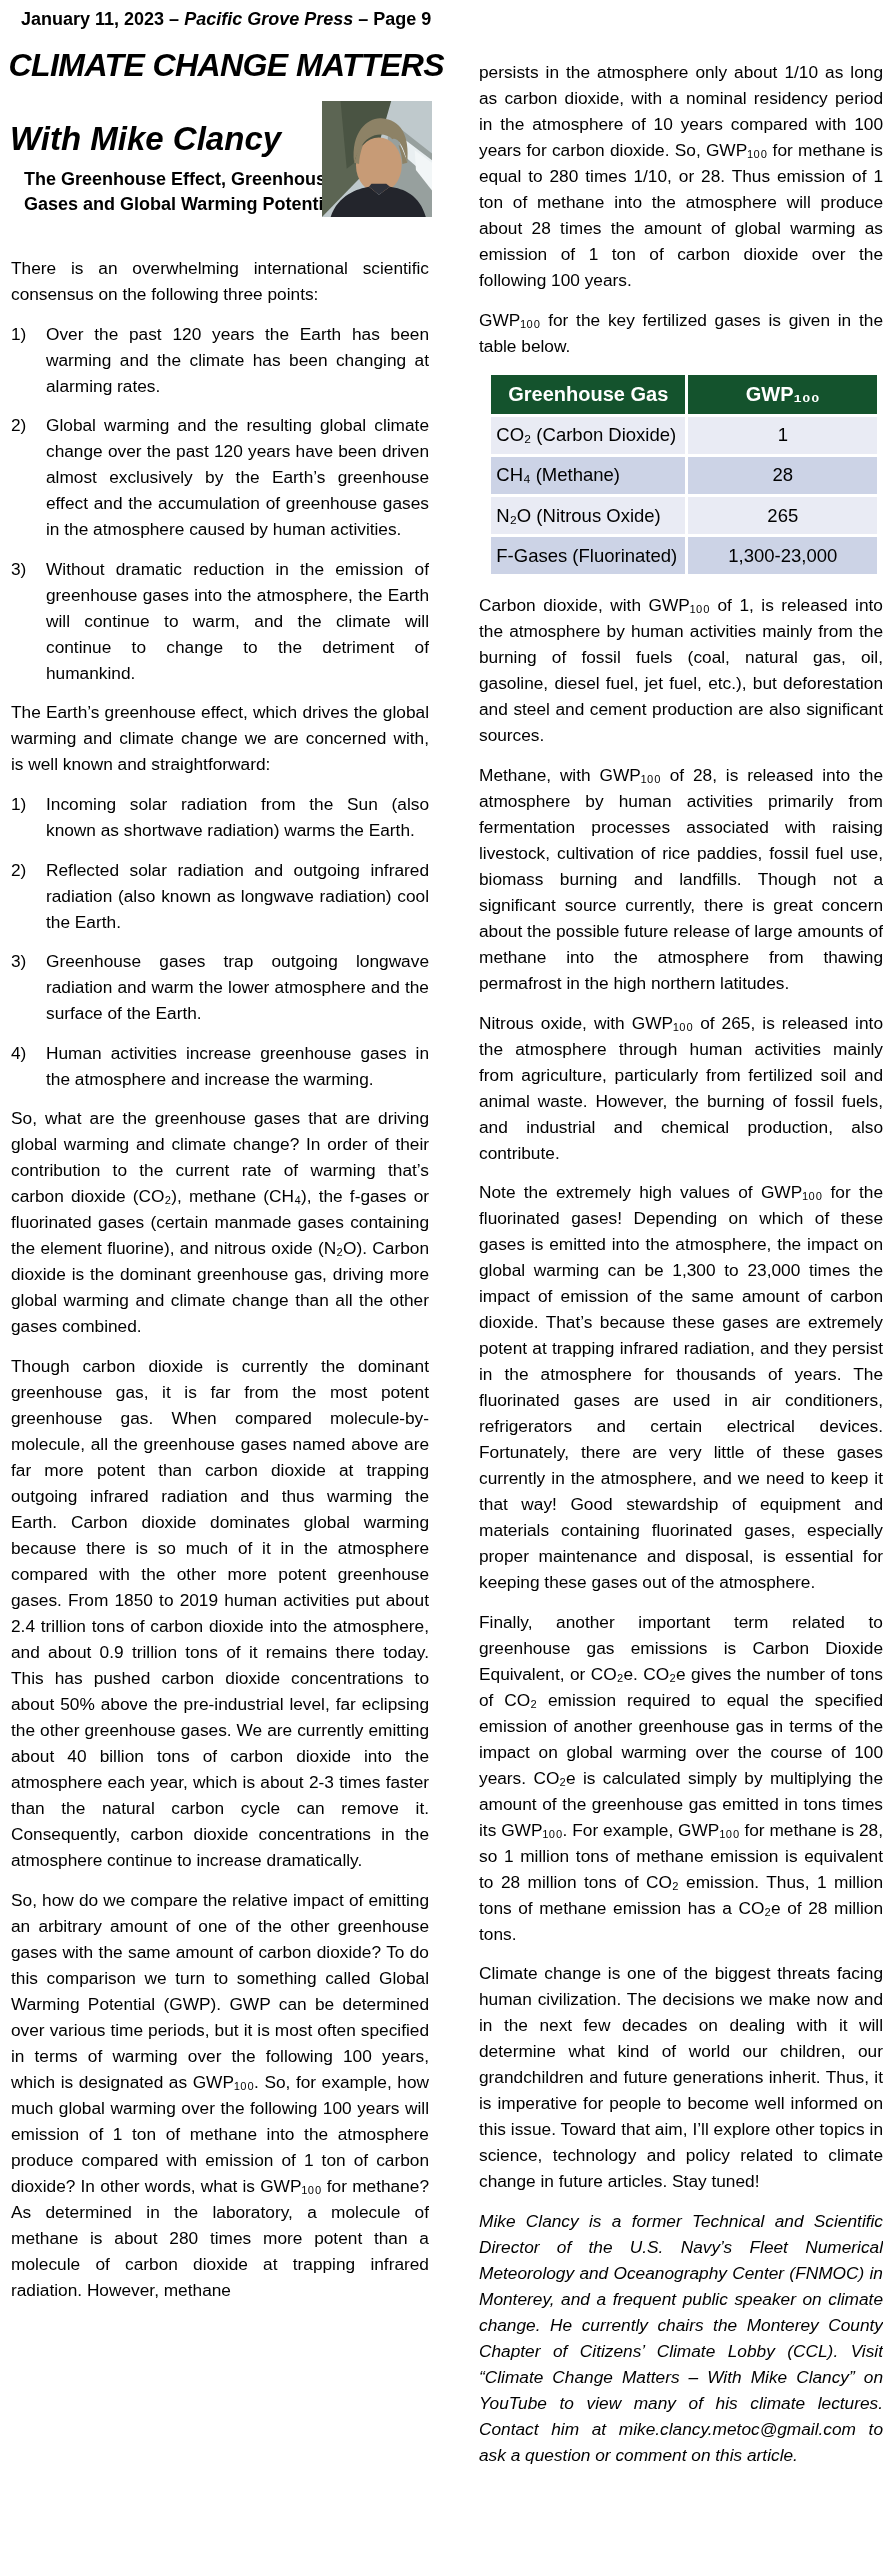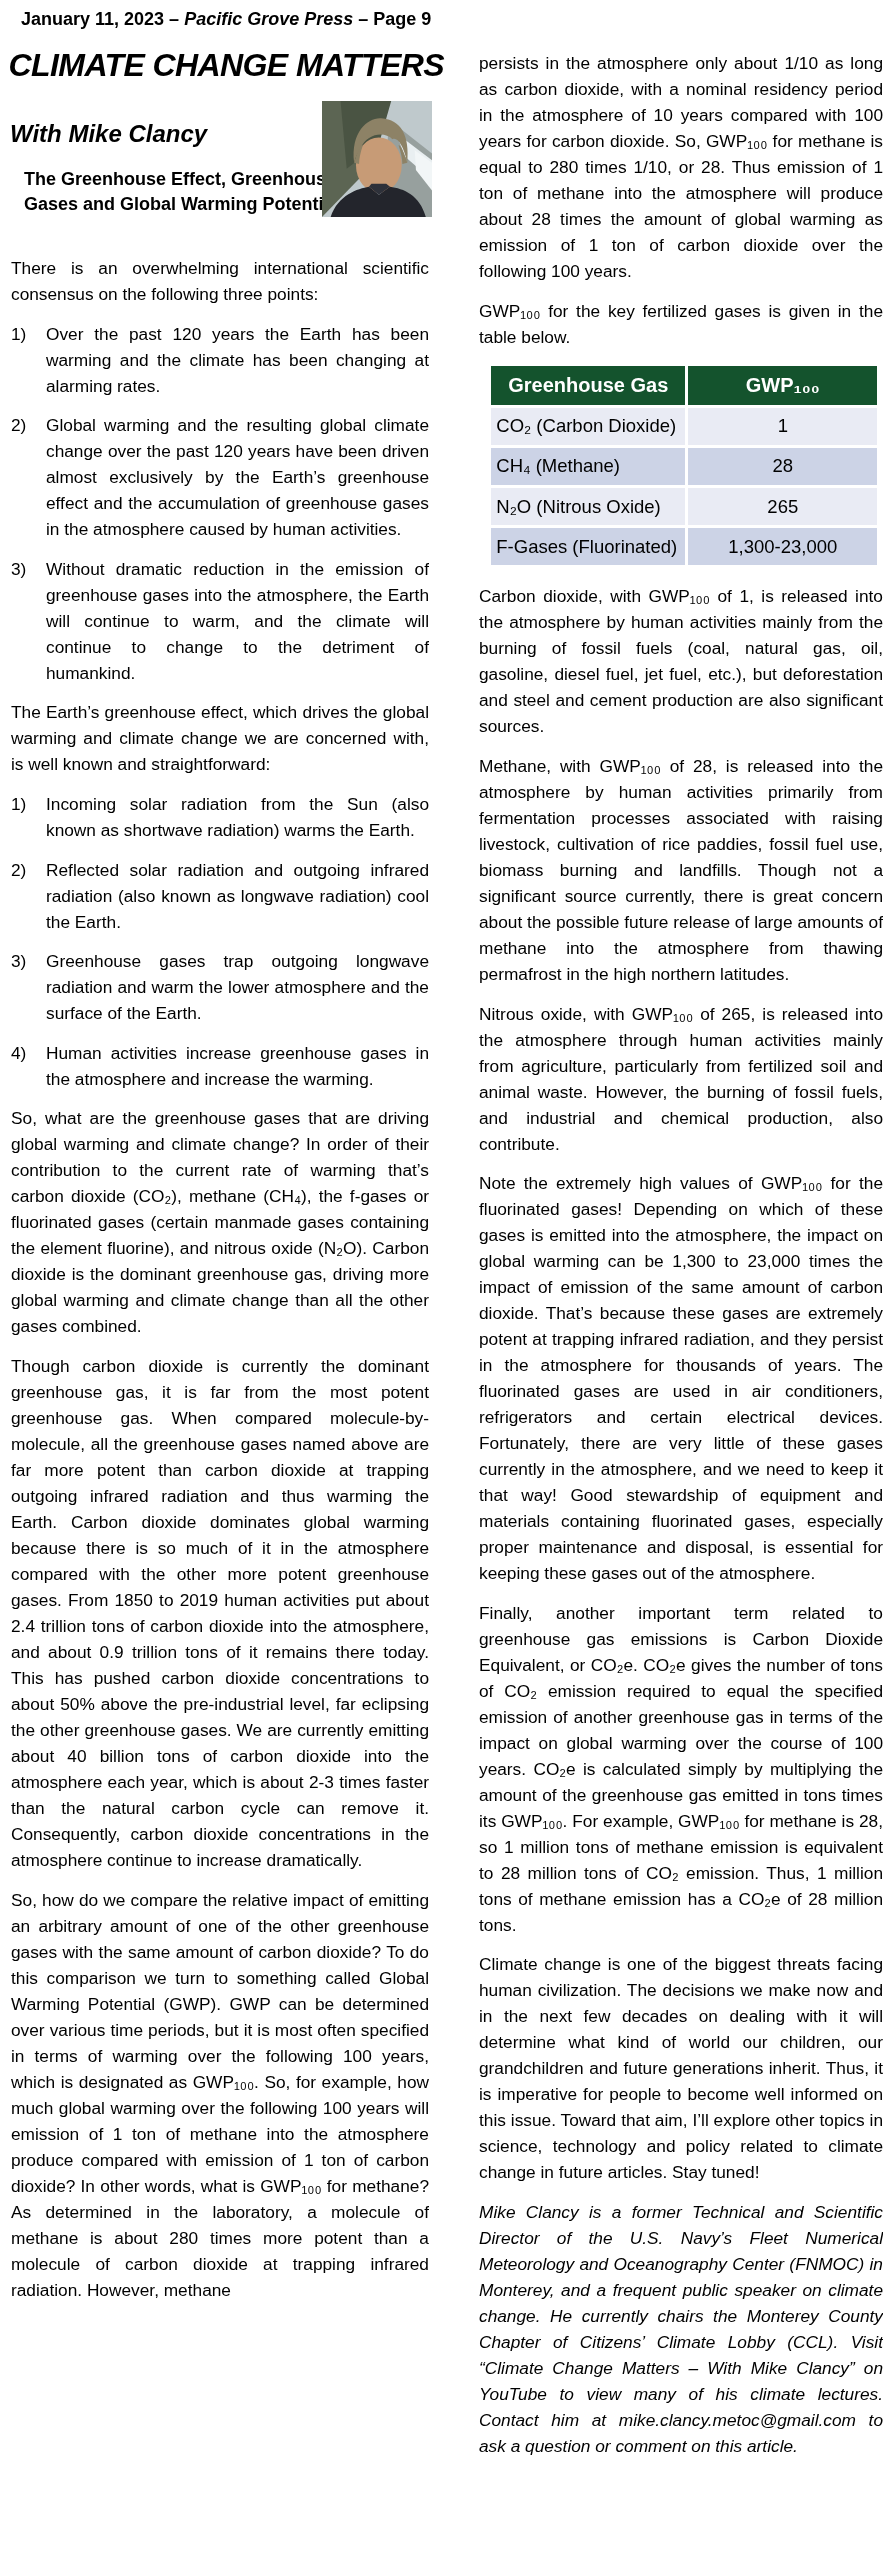--- a/index.html
+++ b/index.html
@@ -16,39 +16,39 @@
     font-size:18px; font-weight:bold; white-space:nowrap;
   }
   .masthead .pub { font-style:italic; }
   .article-title {
     position:absolute; left:8.6px; top:47px;
     font-size:32px; font-weight:bold; font-style:italic;
     letter-spacing:-0.6px; white-space:nowrap;
   }
   .byline {
     position:absolute; left:10px; top:120px;
-    font-size:24px; font-weight:bold; font-style:italic; white-space:nowrap;
+    font-size:33px; font-weight:bold; font-style:italic; white-space:nowrap;
   }
   .subtitle {
     position:absolute; left:24px; top:167px;
     font-size:18px; font-weight:bold; line-height:25px;
   }
   .subtitle span { display:block; white-space:nowrap; }
   .photo-frame {
     position:absolute; left:322px; top:101px;
     width:110px; height:116px; overflow:hidden;
   }
   .photo-frame svg { display:block; width:100%; height:100%; }
   .col {
     position:absolute;
     font-size:17.3px; line-height:26px;
     text-align:justify; overflow:hidden;
   }
   .col-left  { left:11px;  top:255px; width:418px; height:2314px; }
-  .col-right { left:479px; top:50px;  width:404px; height:2511px; }
+  .col-right { left:479px; top:59px;  width:404px; height:2511px; }
   .col p { margin:0 0 13.6px 0; }
   .li { position:relative; padding-left:35px; margin-bottom:13.6px; }
   .li .num { position:absolute; left:0; top:0; }
   .bio { font-style:italic; }
   table.gwp-table {
     width:392px; margin:3.7px 0 15px 9.3px;
     border-collapse:separate; border-spacing:3.1px;
     table-layout:fixed;
   }
   table.gwp-table col.c1 { width:194px; }

